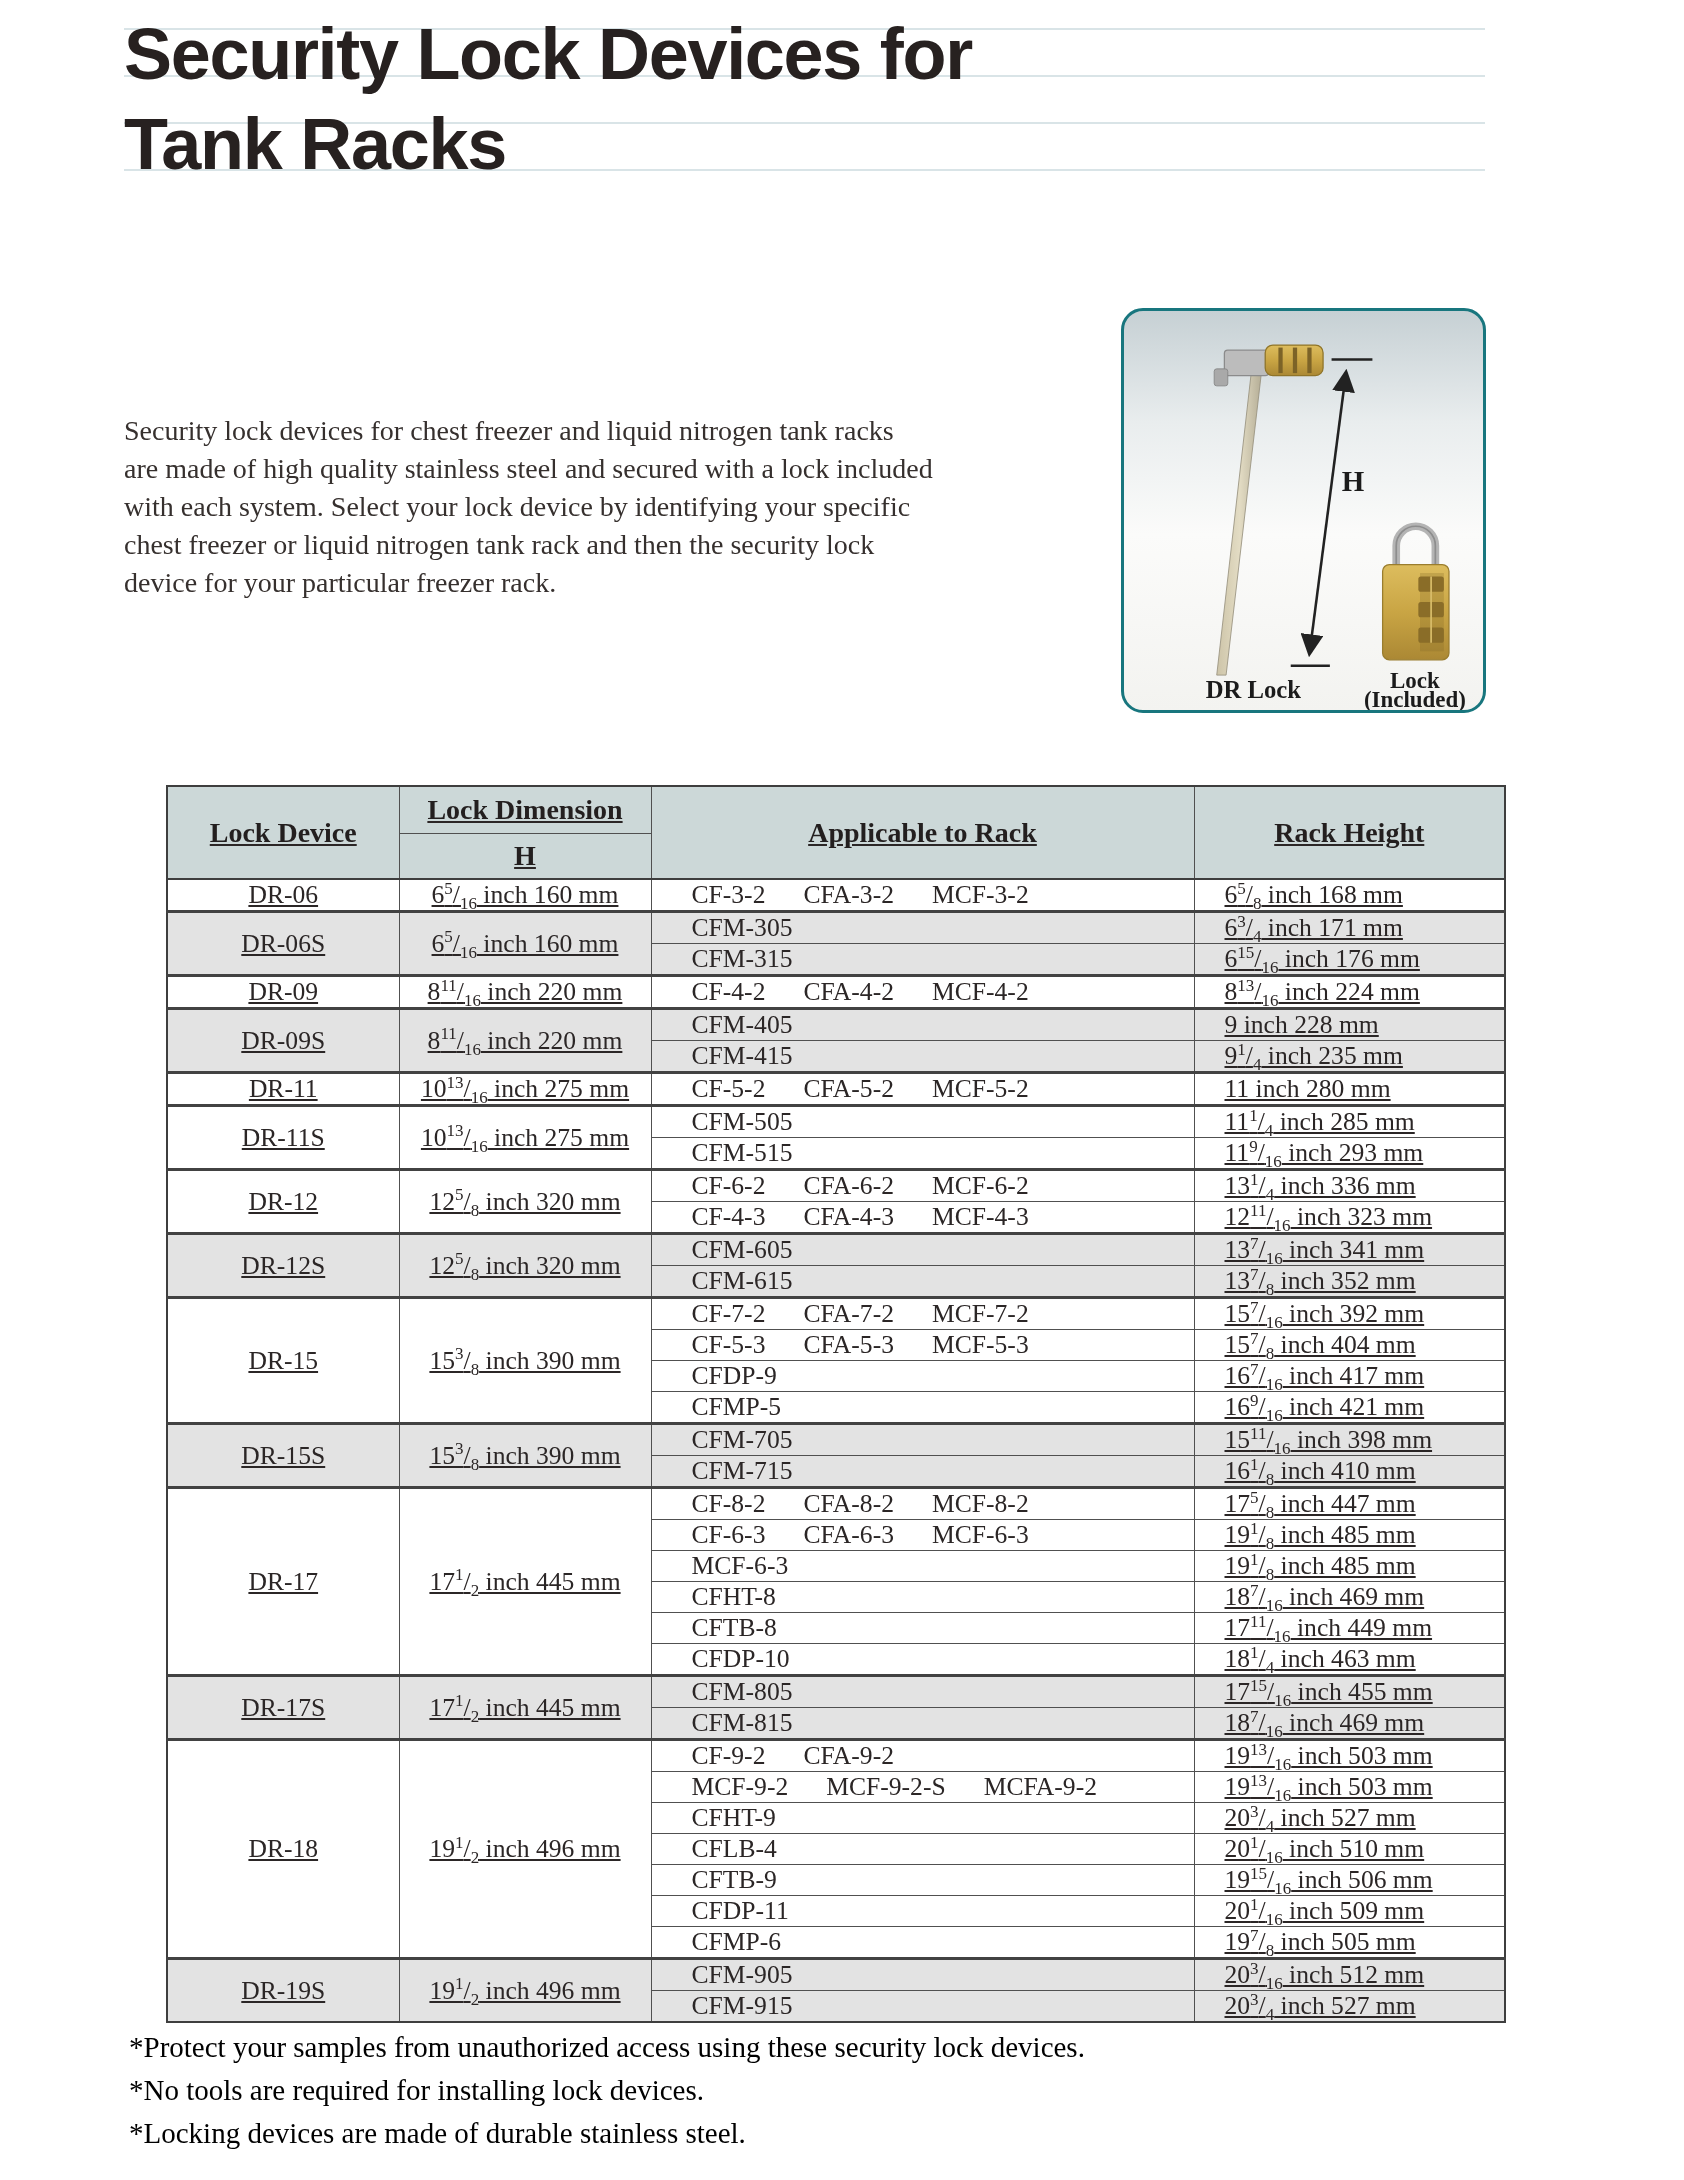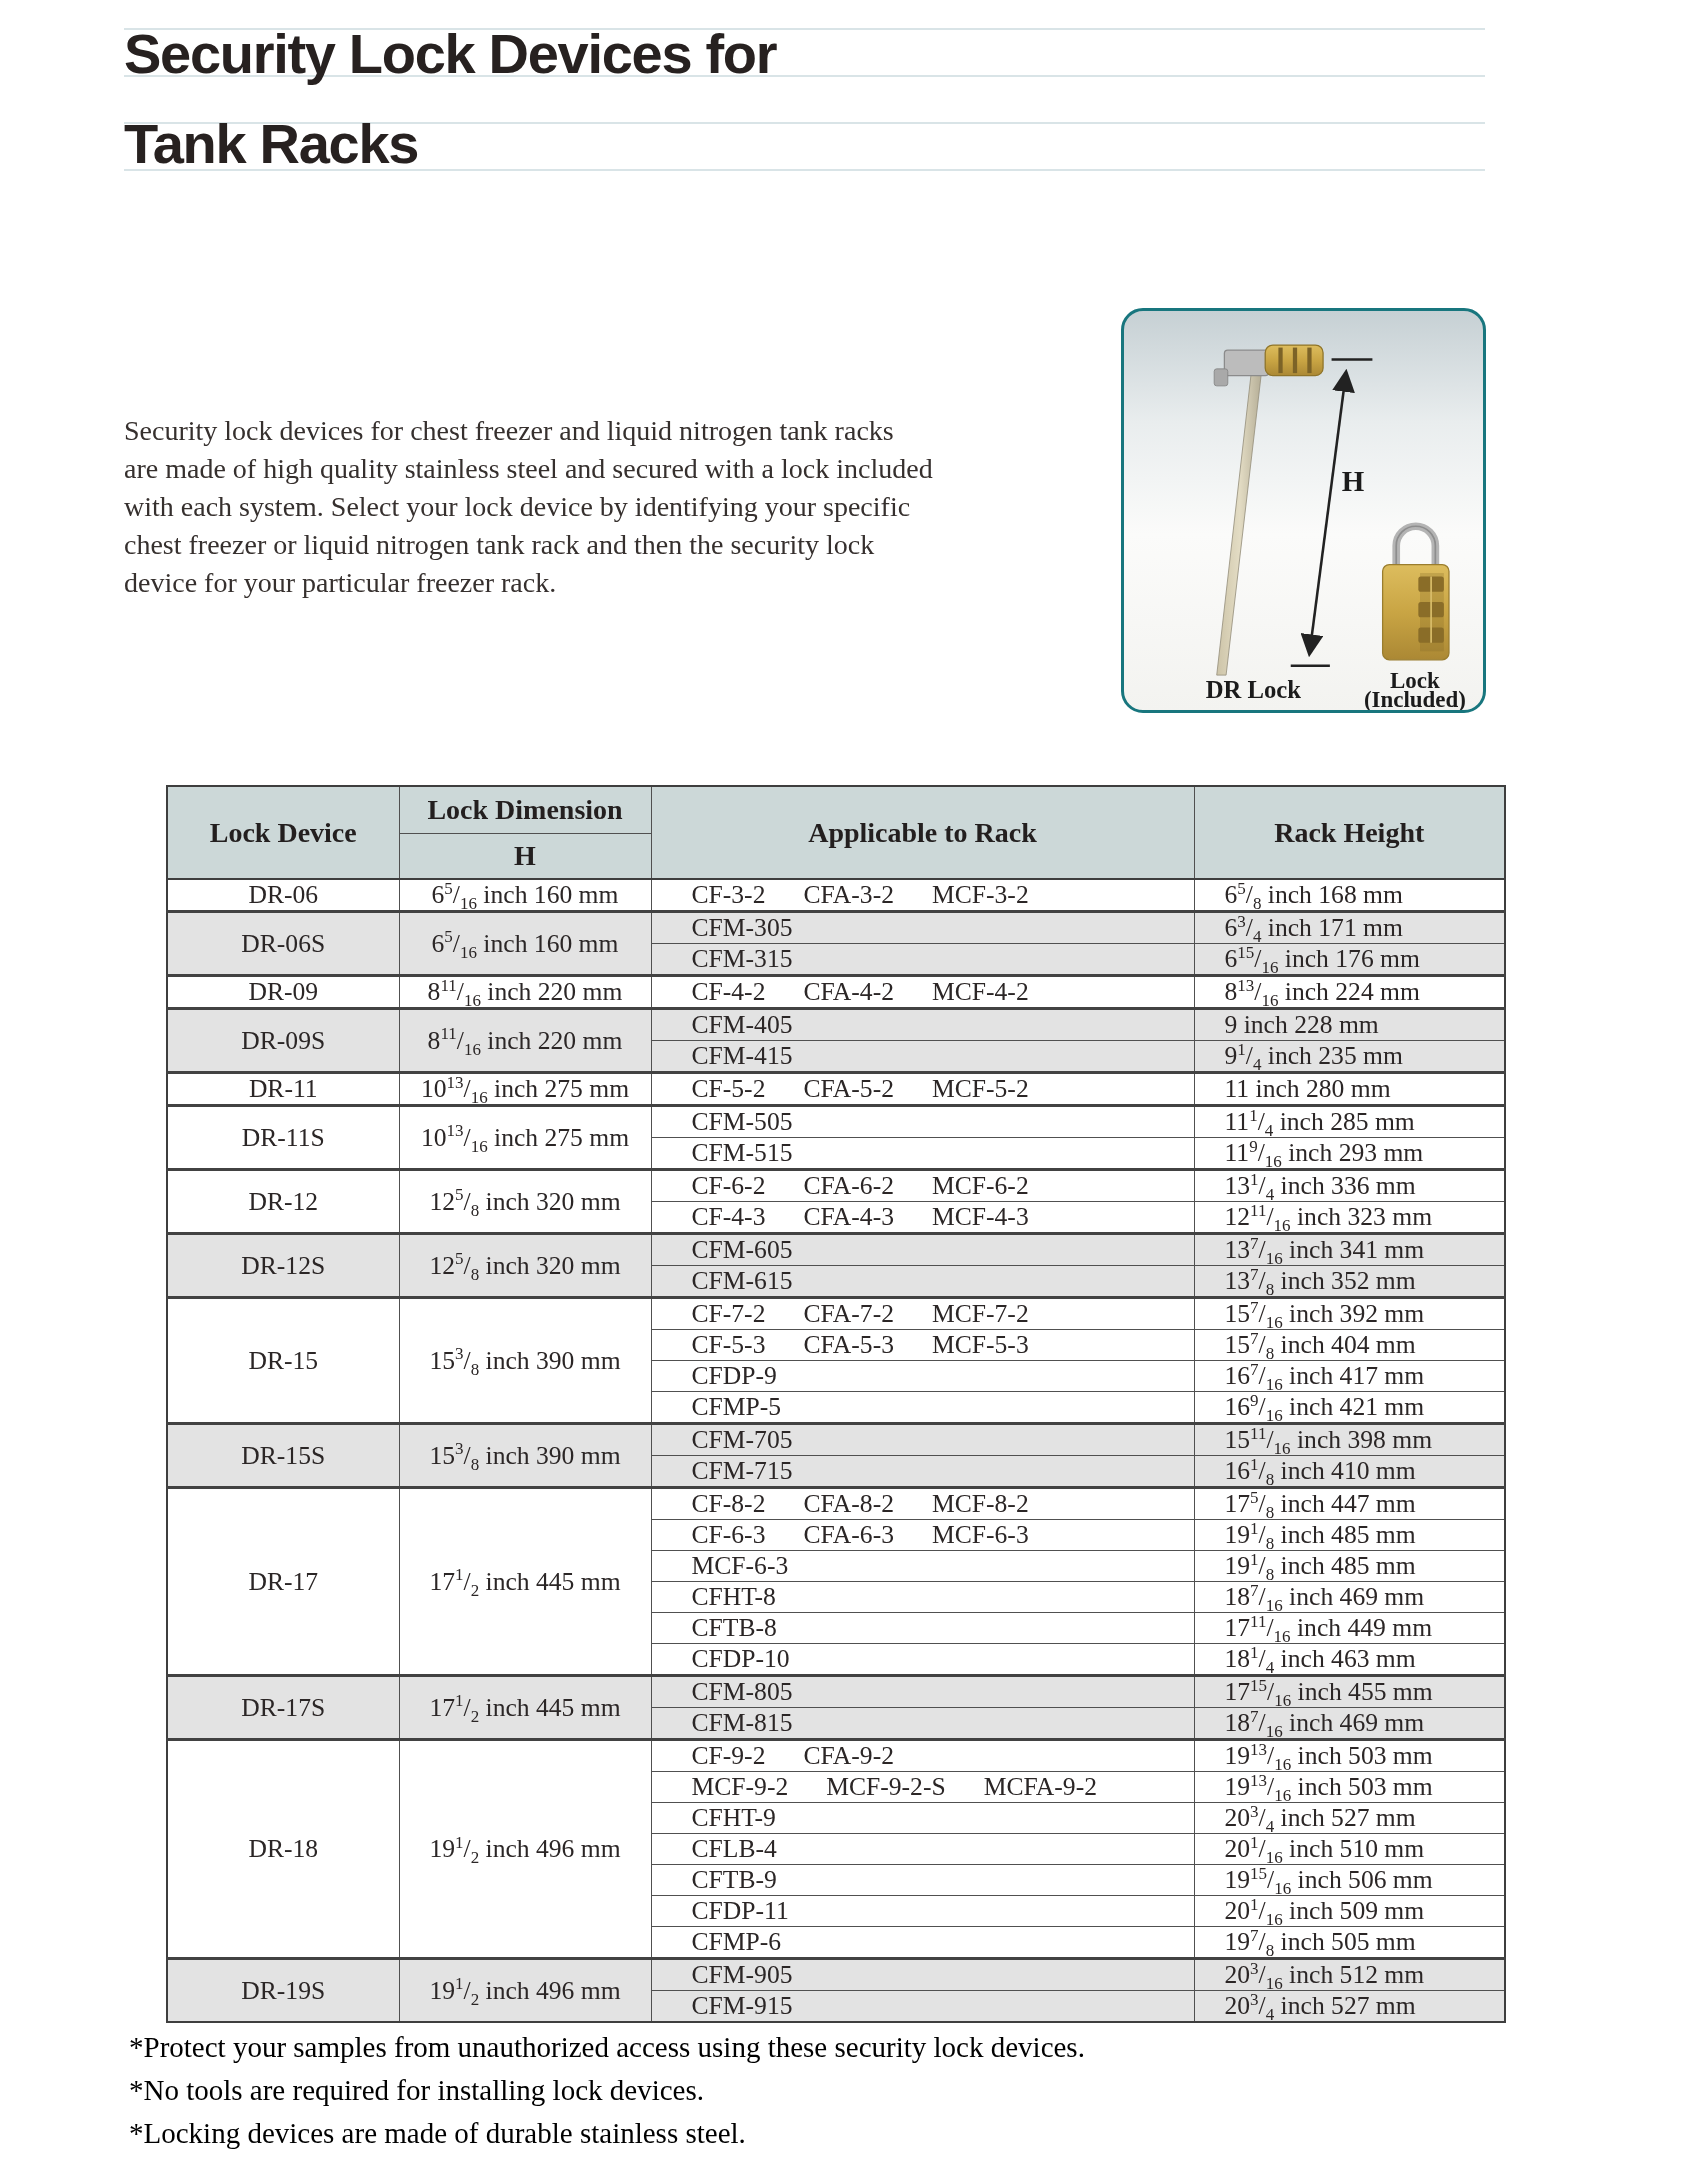--- a/index.html
+++ b/index.html
@@ -7,37 +7,37 @@
     width:1685px; height:2181px; position:relative; background:#ffffff;
     font-family:"Liberation Serif", serif; overflow:hidden;
   }
 
   
   .title-rule { position:absolute; left:124px; width:1361px; height:1.7px;
     background:var(--title-rule,#d9e4e7); }
   .tr1{top:28px}.tr2{top:75px}.tr3{top:122px}.tr4{top:169px}
   .page-title { position:absolute; left:124px; top:8.5px;
     font-family:"Liberation Sans", sans-serif; font-weight:bold;
-    font-size:56px; line-height:90px; letter-spacing:-1.3px; color:#272120; }
+    font-size:72px; line-height:90px; letter-spacing:-1.3px; color:#272120; }
 
   
   .intro { position:absolute; left:124px; top:412px; font-size:28px;
     line-height:38px; color:#36302e; white-space:nowrap; }
 
   
   .product-box { position:absolute; left:1121px; top:308px; width:359px; height:399px;
     border:3.4px solid var(--box-border,#18767e); border-radius:22px;
     background:linear-gradient(180deg,#c6d0d4 0%, #e9edee 28%, #fbfbfa 56%, #f3f3f0 100%); }
   .product-box svg { position:absolute; left:0; top:0; }
   .svg-caption { font-family:"Liberation Serif", serif; font-weight:bold; fill:#1b1b1b; }
 
   
   .lock-table { position:absolute; left:166px; top:785px; width:1337px;
     border-collapse:collapse; table-layout:fixed; font-size:25.6px; color:#2b2626;
-    border:2.6px solid #3e3e3e; }
+    border:2.6px solid #3e3e3e;text-decoration:underline; }
   .lock-table th, .lock-table td { border:1.7px solid #505050; padding:0; overflow:hidden; }
   .lock-table thead th { background:var(--header-bg,#ccd8d8); font-size:28px;
     font-weight:bold; color:#231f1f; text-align:center; }
   .lock-table tr.hrow1 th { height:46px; }
   .lock-table tr.hrow2 th { height:44px; }
   .lock-table tbody td { height:29px; background:#ffffff; }
   .lock-table tbody tr.group-start td { border-top:3.4px solid #424242;margin-top:20px; }
   .lock-table tbody tr:first-child td { border-top:2.6px solid #3e3e3e; }
   .lock-table td.device, .lock-table td.dimension { text-align:center; }
   .lock-table td.racks { padding-left:40px; text-align:left; }

